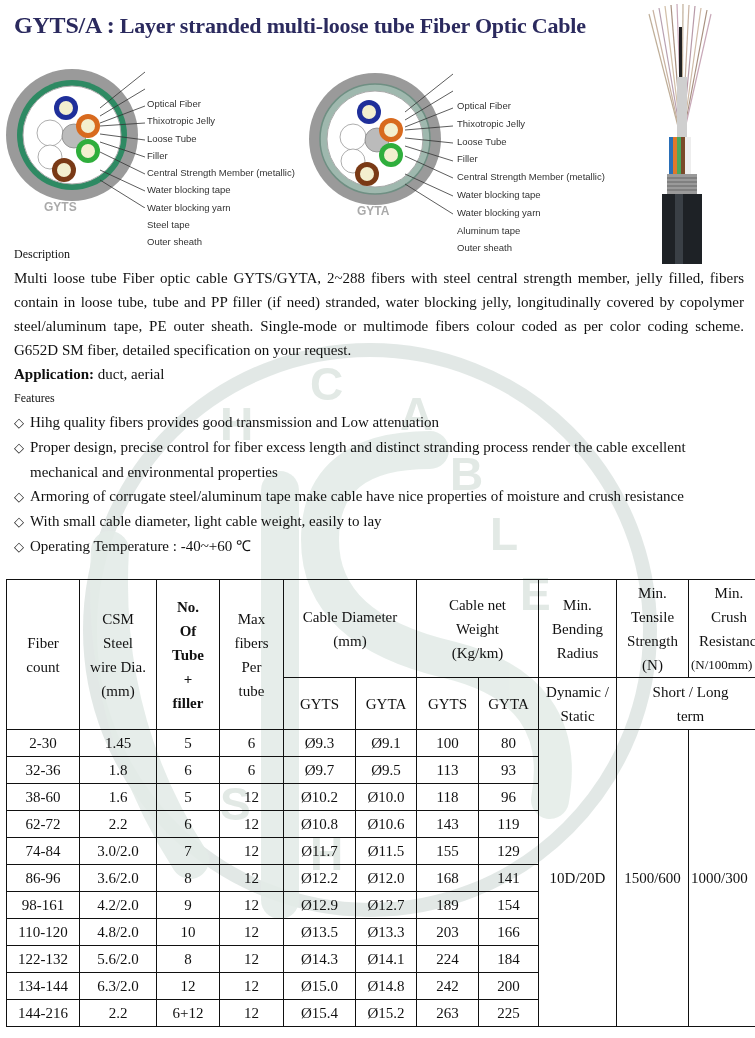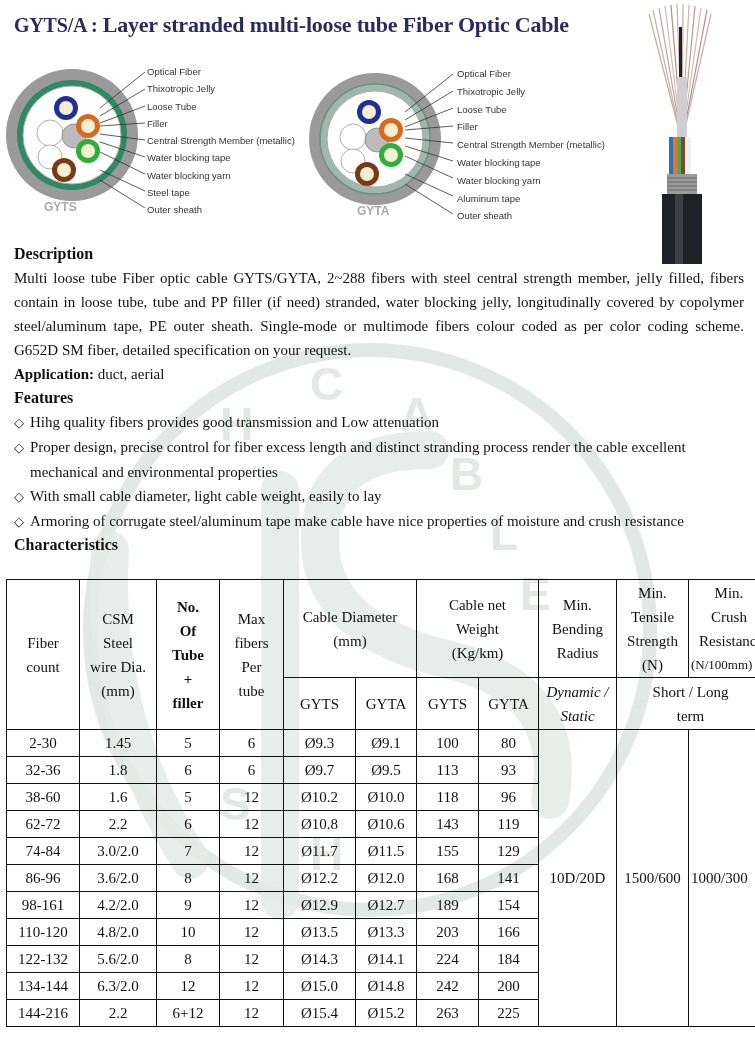--- a/index.html
+++ b/index.html
@@ -1,28 +1,28 @@
 <!DOCTYPE html>
 <html><head>
 <meta charset="utf-8">
 <style>
   html, body { margin:0; padding:0; background:#ffffff; }
   body { width:755px; height:1038px; position:relative; overflow:hidden;
          font-family:"Liberation Serif", serif; color:#111; }
   .watermark { position:absolute; left:70px; top:300px; width:640px; height:760px; pointer-events:none; }
   .title { position:absolute; left:14px; top:12px; margin:0; font-size:22px; font-weight:bold;
            color:#2b2a5e; letter-spacing:-0.2px; white-space:nowrap; }
-  .title .model { font-size:20px; }
+  .title .model { font-size:24px; }
   .diagram { position:absolute; }
   .diagram svg { display:block; }
   .label-list { position:absolute; font-family:"Liberation Sans", sans-serif; font-size:9.5px;
-                color:#333; line-height:17.3px; white-space:nowrap; }
+                color:#333; line-height:17.3px; white-space:nowrap;margin-top:32px; }
   .cable-photo { position:absolute; left:645px; top:2px; width:75px; height:262px; }
   .section { position:absolute; left:14px; width:730px; font-size:15px; line-height:24px; }
-  .h { font-weight:bold; font-size:16px; }
+  .h { font-weight:normal; font-size:12px; }
   .desc { text-align:justify; text-align-last:left; }
   .feat { padding-left:16px; text-indent:-16px; }
   .feat .diamond { display:inline-block; width:16px; text-indent:0; font-family:"DejaVu Sans", sans-serif; font-size:13px; }
   table.spec { position:absolute; left:6px; top:579px; border-collapse:collapse; table-layout:fixed;
                font-size:15px; width:770px; }
   table.spec td, table.spec th { border:1px solid #111; text-align:center; vertical-align:middle;
                font-weight:normal; padding:0; line-height:24px; overflow:hidden; white-space:nowrap; }
   table.spec th.wrap { white-space:normal; }
   table.spec tr.body td { height:26px; }
   .small { font-size:13px; }
@@ -175,23 +175,23 @@
   <rect x="30" y="192" width="8" height="70" fill="#3a4046"></rect>
 </svg>
 
 <div class="section" style="top:242px;">
   <div class="h">Description</div>
   <div class="desc">Multi loose tube Fiber optic cable GYTS/GYTA, 2~288 fibers with steel central strength member, jelly filled, fibers contain in loose tube, tube and PP filler (if need) stranded, water blocking jelly, longitudinally covered by copolymer steel/aluminum tape, PE outer sheath. Single-mode or multimode fibers colour coded as per color coding scheme. G652D SM fiber, detailed specification on your request.</div>
   <div><b>Application:</b><span> duct, aerial</span></div>
   <div class="h">Features</div>
   <div class="feat"><span class="diamond">◇</span><span>Hihg quality fibers provides good transmission and Low attenuation</span></div>
   <div class="feat"><span class="diamond">◇</span><span>Proper design, precise control for fiber excess length and distinct stranding process render the cable excellent mechanical and environmental properties</span></div>
+  <div class="feat"><span class="diamond">◇</span><span>Armoring of corrugate steel/aluminum tape make cable have nice properties of moisture and crush resistance</span></div>
   <div class="feat"><span class="diamond">◇</span><span>With small cable diameter, light cable weight, easily to lay</span></div>
-  <div class="feat"><span class="diamond">◇</span><span>Armoring of corrugate steel/aluminum tape make cable have nice properties of moisture and crush resistance</span></div>
-  <div class="h" style="margin-top:-1px;">Characteristics</div>
+  <div class="feat"><span class="diamond">◇</span><span>Operating Temperature : -40~+60 ℃</span></div>
 </div>
 
 <table class="spec">
   <colgroup>
     <col style="width:73px">
       <col style="width:77px">
       <col style="width:63px">
       <col style="width:64px">
     <col style="width:72px">
       <col style="width:61px">
@@ -214,21 +214,21 @@
       <th class="wrap" style="text-align:left; padding-left:2px;">
         <div style="width:60px; text-align:center; white-space:normal; padding-left:8px;">Min. Crush Resistance</div>
         <div class="small">(N/100mm)</div>
       </th>
     </tr>
     <tr style="height:52px;">
       <th>GYTS</th>
       <th>GYTA</th>
       <th>GYTS</th>
       <th>GYTA</th>
-      <th class="wrap" style="padding:0 6px;font-style:italic;">Dynamic / Static</th>
+      <th class="wrap" style="padding:0 6px;">Dynamic / Static</th>
       <th colspan="2" class="wrap" style="padding:0 40px 0 28px;">Short / Long term</th>
     </tr>
   </thead>
   <tbody id="spec-body">
       <tr class="body">
         <td>2-30</td>
         <td>1.45</td>
         <td>5</td>
         <td>6</td>
         <td>Ø9.3</td>

